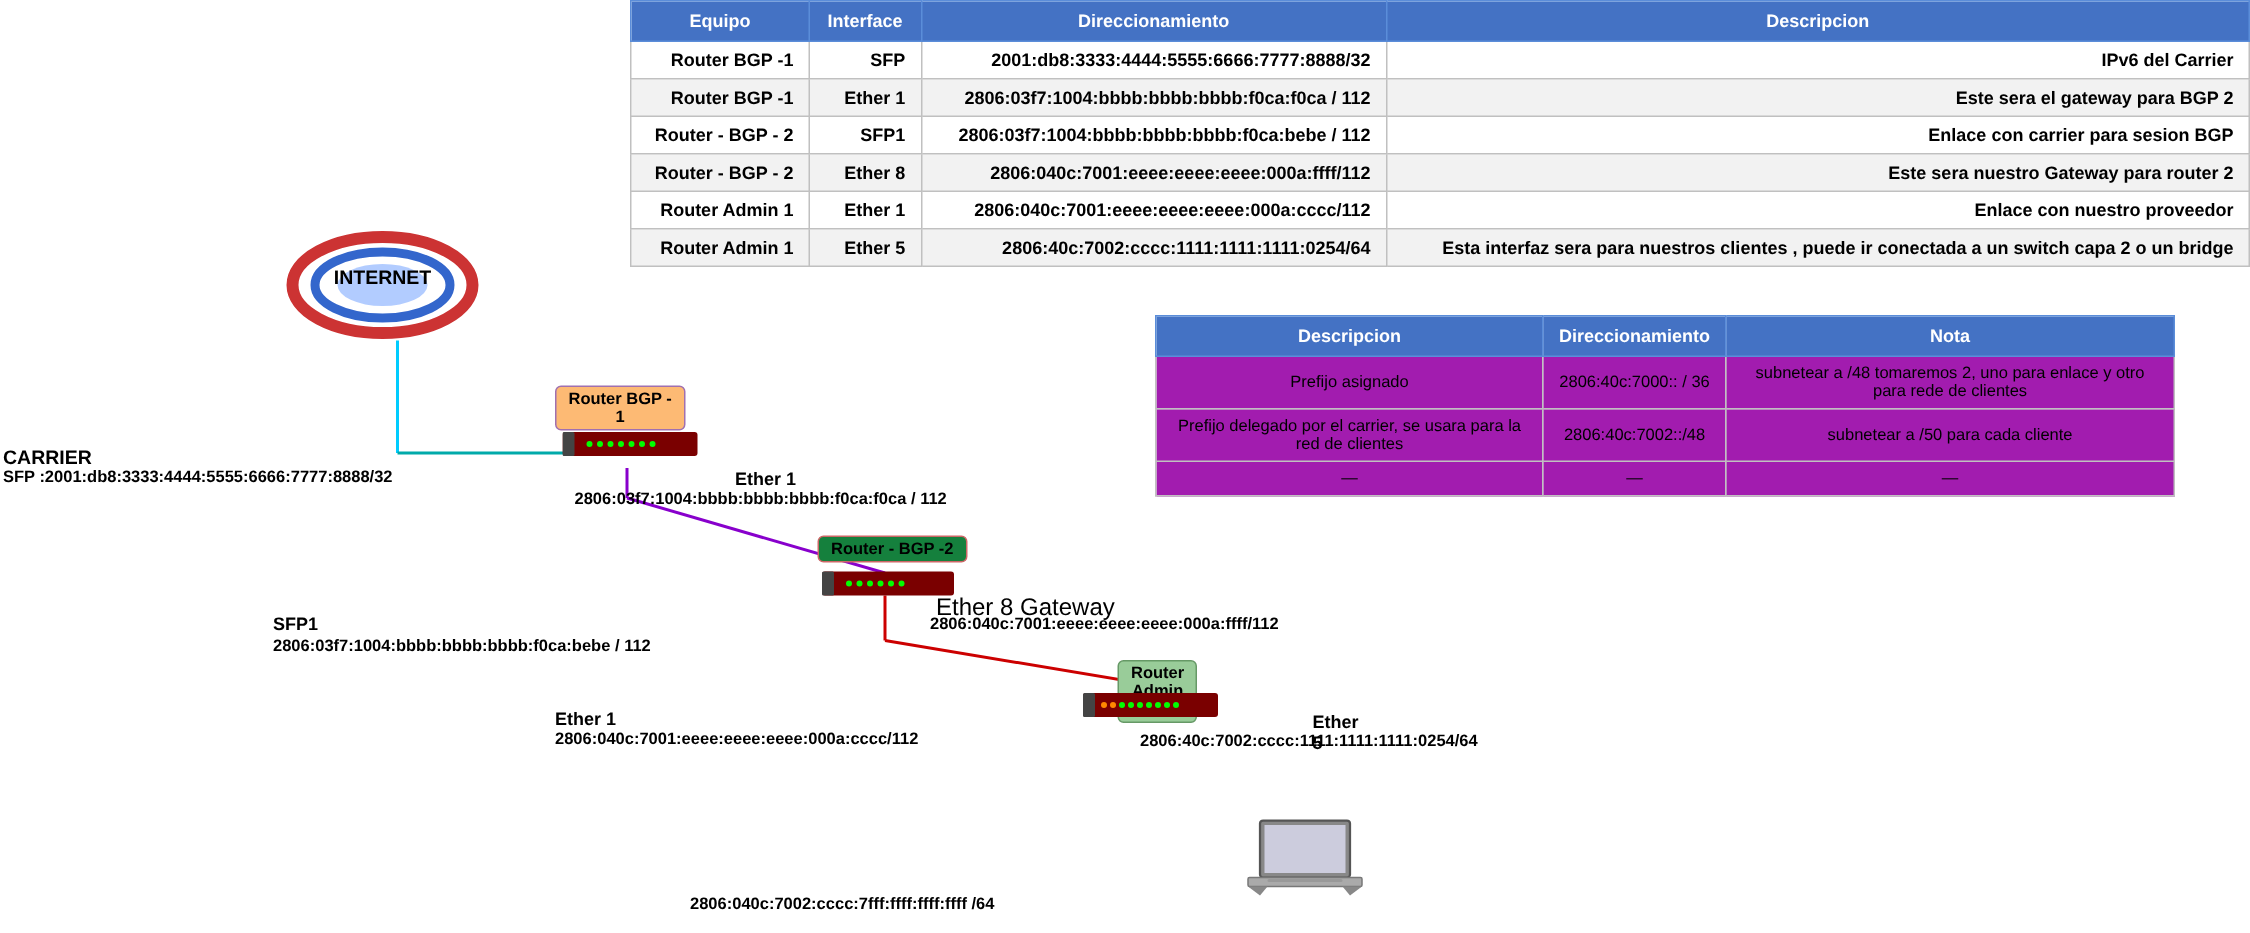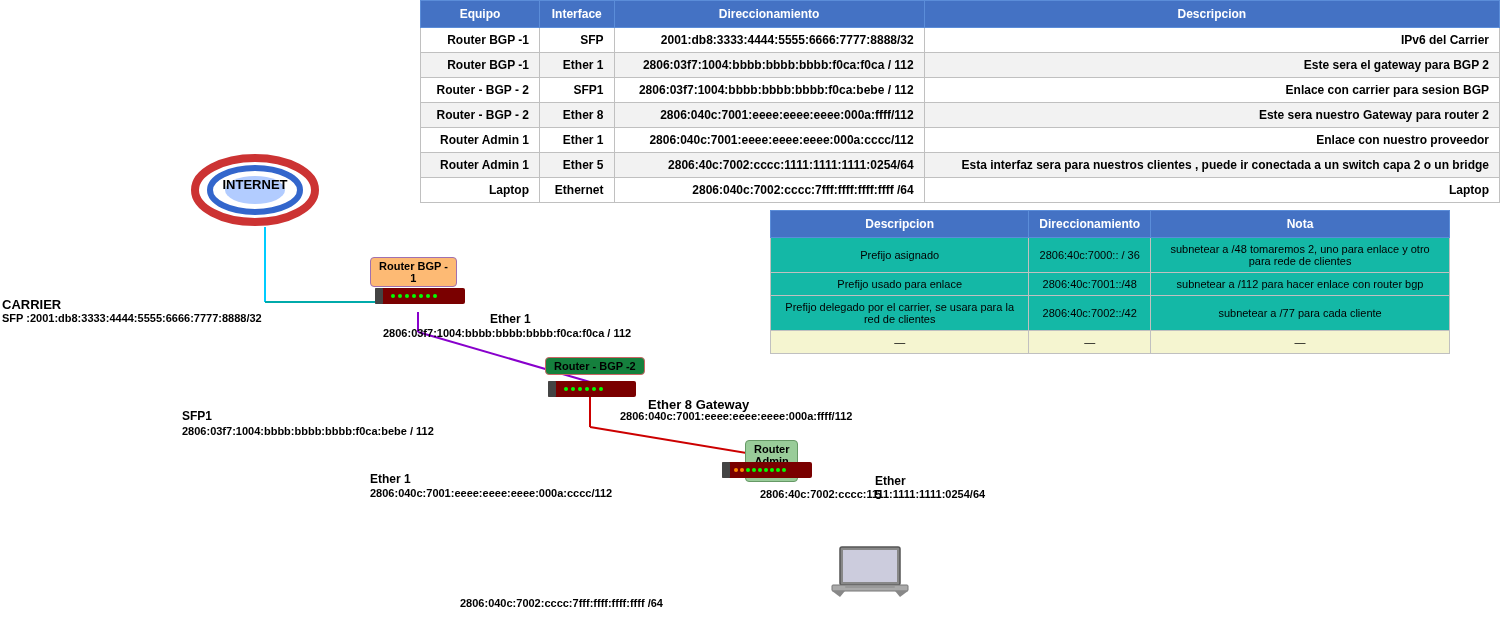--- a/index.html
+++ b/index.html
@@ -66,21 +66,21 @@
       font-weight: bold;
       padding: 6px 10px;
       border: 1px solid #5b8dd9;
       text-align: center;
     }
 
     .second-table td {
       padding: 5px 10px;
       border: 1px solid #c0c0c0;
       text-align: center;
-      background: #14b8a6;
+      background: #a21caf;
       font-size: 11px;
     }
 
     .second-table tr:nth-child(4) td {
       background: #f5f5d0;
     }
 
     
     .diagram {
       position: absolute;
@@ -176,54 +176,43 @@
           <td>Ether 1</td>
           <td>2806:040c:7001:eeee:eeee:eeee:000a:cccc/112</td>
           <td>Enlace con nuestro proveedor</td>
         </tr>
         <tr>
           <td>Router Admin 1</td>
           <td>Ether 5</td>
           <td>2806:40c:7002:cccc:1111:1111:1111:0254/64</td>
           <td>Esta interfaz sera para nuestros clientes , puede ir conectada a un switch capa 2 o un bridge</td>
         </tr>
-        <tr>
-          <td>Laptop</td>
-          <td>Ethernet</td>
-          <td>2806:040c:7002:cccc:7fff:ffff:ffff:ffff /64</td>
-          <td>Laptop</td>
-        </tr>
       </tbody>
   </table>
 </div>
 
 <div class="second-table-section">
   <table class="second-table">
     <thead>
       <tr>
         <th>Descripcion</th>
         <th>Direccionamiento</th>
         <th>Nota</th>
       </tr>
     </thead>
     <tbody id="second-table-body">
     <tr>
           <td>Prefijo asignado</td>
           <td>2806:40c:7000:: / 36</td>
           <td>subnetear a /48  tomaremos 2, uno para enlace y otro para rede de clientes</td>
         </tr>
         <tr>
-          <td>Prefijo usado para enlace</td>
-          <td>2806:40c:7001::/48</td>
-          <td>subnetear a /112 para hacer enlace con router bgp</td>
-        </tr>
-        <tr>
           <td>Prefijo delegado por el carrier, se usara para la red de clientes</td>
-          <td>2806:40c:7002::/42</td>
-          <td>subnetear a /77 para cada cliente</td>
+          <td>2806:40c:7002::/48</td>
+          <td>subnetear a /50 para cada cliente</td>
         </tr>
         <tr>
           <td>—</td>
           <td>—</td>
           <td>—</td>
         </tr>
       </tbody>
   </table>
 </div>
 
@@ -294,21 +283,21 @@
       <circle cx="32" cy="10" r="2" fill="#00ff00"></circle>
       <circle cx="39" cy="10" r="2" fill="#00ff00"></circle>
       <circle cx="46" cy="10" r="2" fill="#00ff00"></circle>
       <circle cx="53" cy="10" r="2" fill="#00ff00"></circle>
     </svg>
   </div>
 
   <div style="position:absolute; top:397px; left:182px; font-weight:bold; font-size:12px;">SFP1</div>
   <div style="position:absolute; top:413px; left:182px; font-weight:bold; font-size:11px;">2806:03f7:1004:bbbb:bbbb:bbbb:f0ca:bebe / 112</div>
 
-  <div style="position:absolute; top:385px; left:648px; font-weight:bold; font-size:13px;">Ether 8 Gateway</div>
+  <div style="position:absolute; top:385px; left:624px; font-weight:normal; font-size:16px;">Ether 8 Gateway</div>
   <div style="position:absolute; top:398px; left:620px; font-weight:bold; font-size:11px;">2806:040c:7001:eeee:eeee:eeee:000a:ffff/112</div>
 
   <div style="position:absolute; top:460px; left:370px; font-weight:bold; font-size:12px;">Ether 1</div>
   <div style="position:absolute; top:475px; left:370px; font-weight:bold; font-size:11px;">2806:040c:7001:eeee:eeee:eeee:000a:cccc/112</div>
 
   <div class="router-box router-admin1" style="position:absolute; top:428px; left:745px;">
     <span>Router Admin 1</span>
   </div>
 
   <div style="position:absolute; top:448px; left:722px;">

